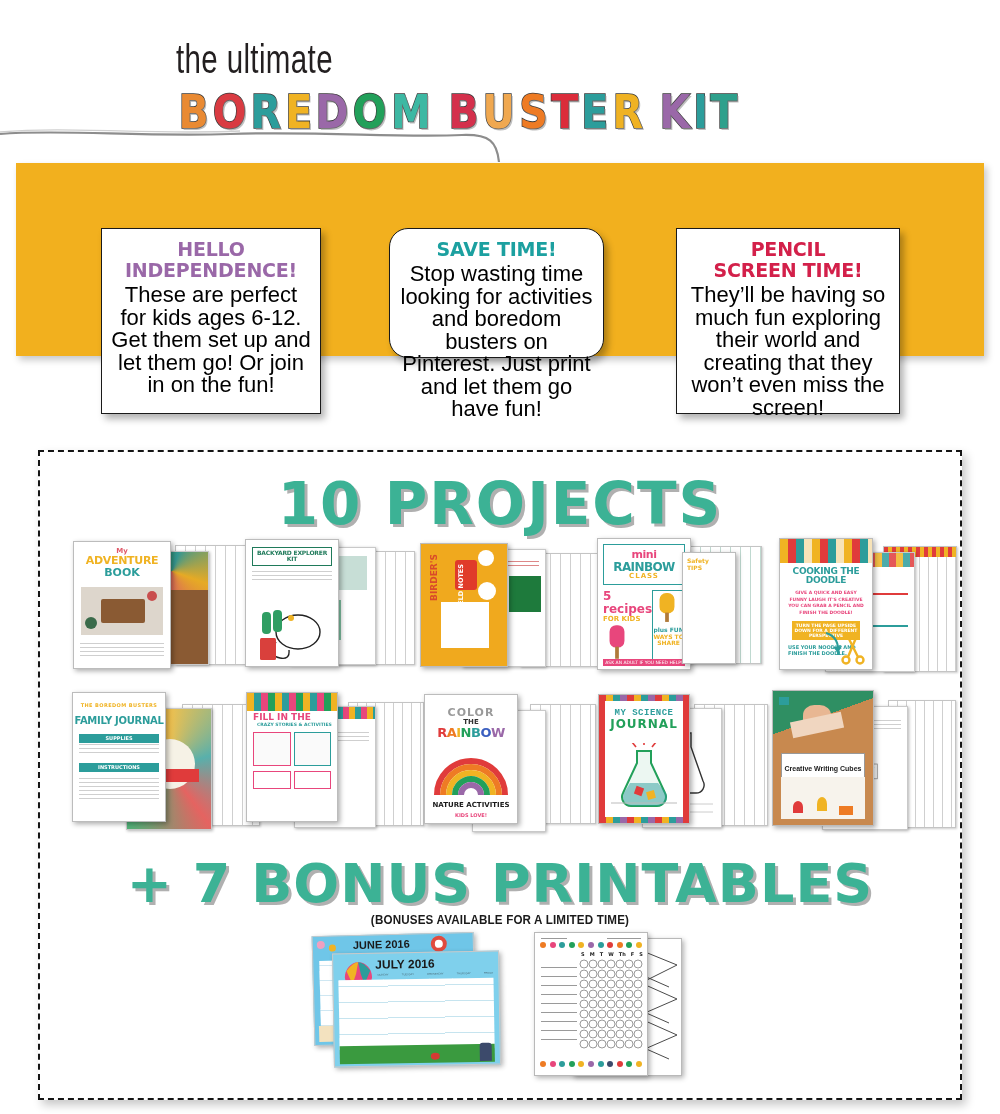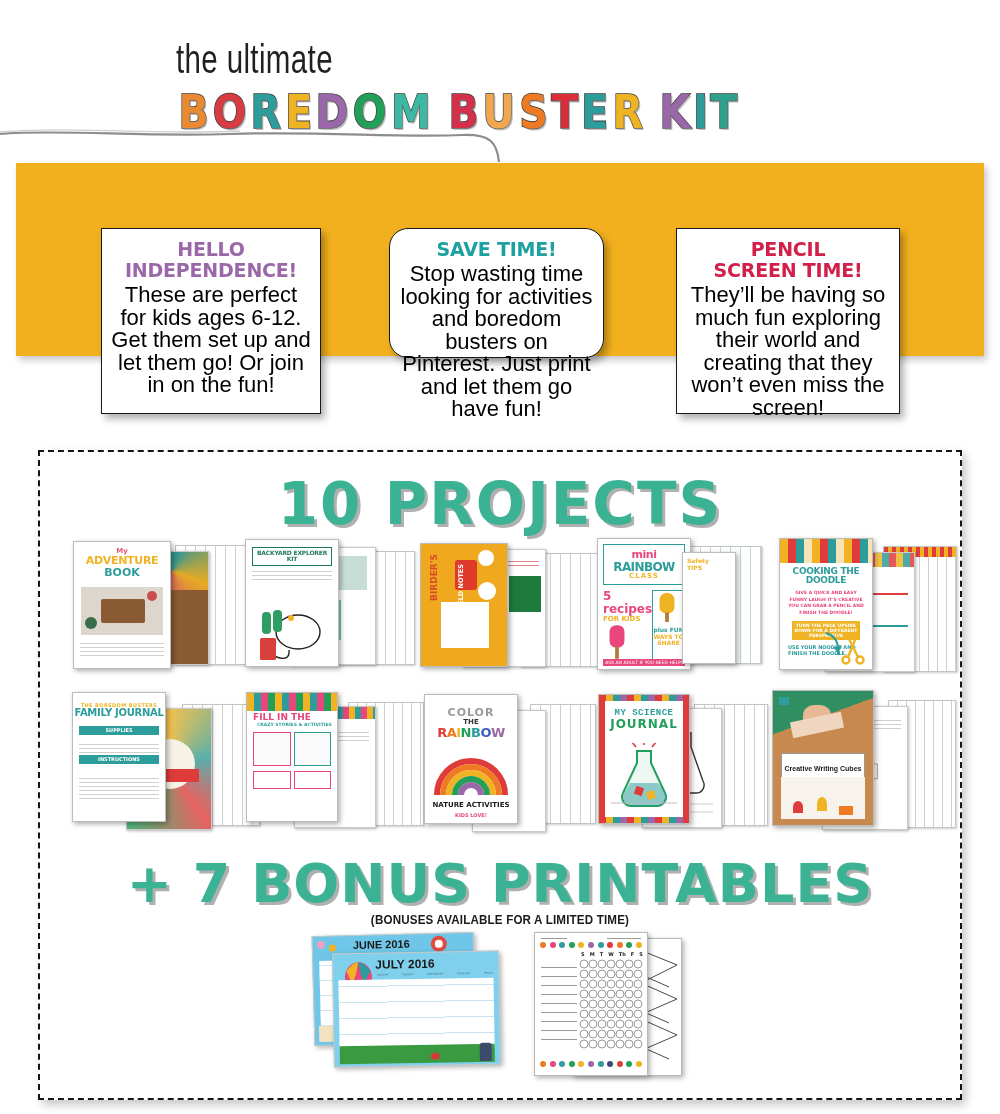--- a/index.html
+++ b/index.html
@@ -342,21 +342,21 @@
       repeating-linear-gradient(90deg,#ffffff 0 9px,#cfcfcf 9px 10px);"></div>
   </div>
   <div class="sheet" style="left:66px;top:20px;width:84px;height:120px;background:#f6f2e6;">
     <div style="position:absolute;left:0;top:0;width:100%;height:100%;background:
       conic-gradient(from 0deg,#F0B323,#2C9D9B,#E03B3B,#22A05A,#9A68A8,#F0B323);opacity:.78;"></div>
     <div style="position:absolute;left:18px;top:30px;width:50px;height:50px;border-radius:50%;background:#f6f2e6;"></div>
     <div style="position:absolute;left:16px;top:60px;width:56px;height:13px;background:#E03B3B;"></div>
   </div>
   <div class="cover" style="left:12px;top:4px;width:92px;height:128px;">
     <div class="cover-title" style="margin-top:10px;font-size:5px;color:#F0B323;letter-spacing:.4px;">THE BOREDOM BUSTERS</div>
-    <div class="cover-title" style="font-size:10px;color:#2C9D9B;letter-spacing:-.3px;margin-top:0;">FAMILY JOURNAL</div>
+    <div class="cover-title" style="font-size:10px;color:#2C9D9B;letter-spacing:-.3px;margin-top:8px;">FAMILY JOURNAL</div>
     <div style="margin:7px 6px 2px 6px;background:#2C9D9B;color:#fff;font-size:5px;font-weight:bold;
       text-align:center;padding:1.5px;font-family:'DejaVu Sans',sans-serif;">SUPPLIES</div>
     <div class="tiny-lines" style="top:48px;">
         <div class="tl"></div>
         <div class="tl"></div>
         <div class="tl"></div>
       </div>
     <div style="margin:20px 6px 2px 6px;background:#2C9D9B;color:#fff;font-size:5px;font-weight:bold;
       text-align:center;padding:1.5px;font-family:'DejaVu Sans',sans-serif;">INSTRUCTIONS</div>
     <div class="tiny-lines" style="top:82px;">

